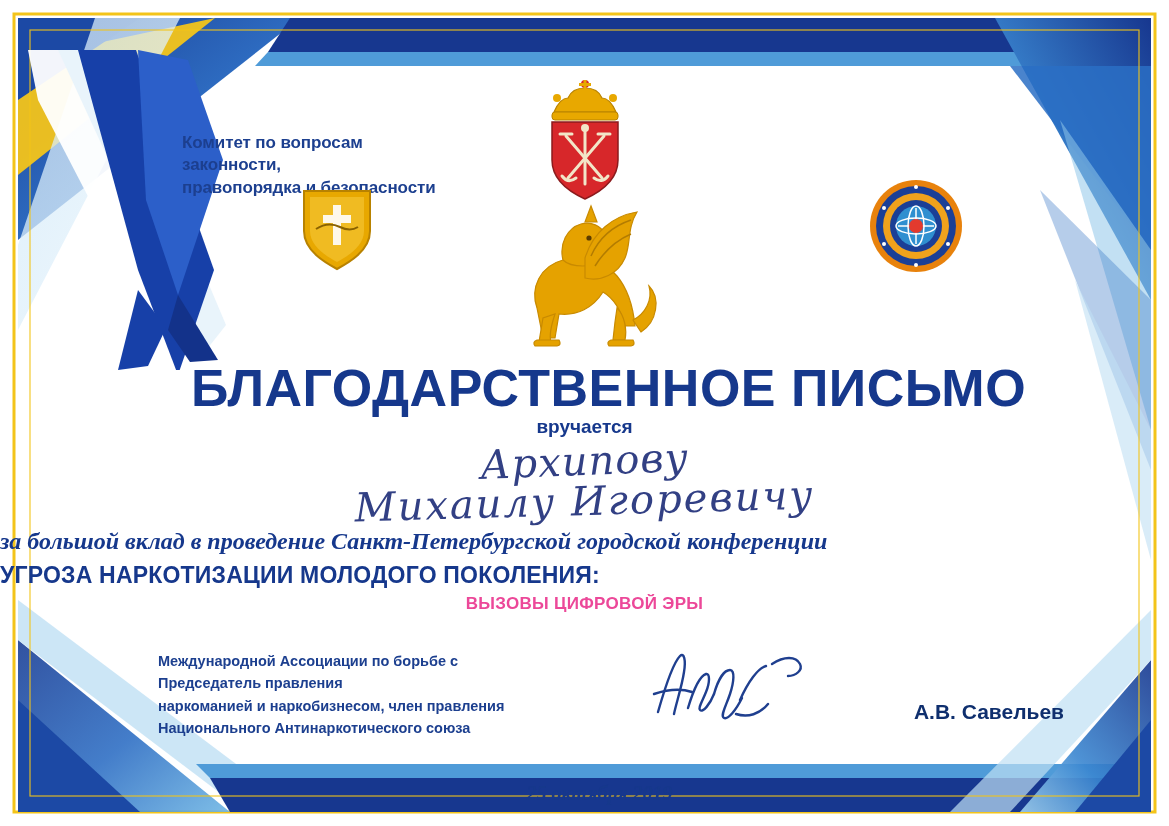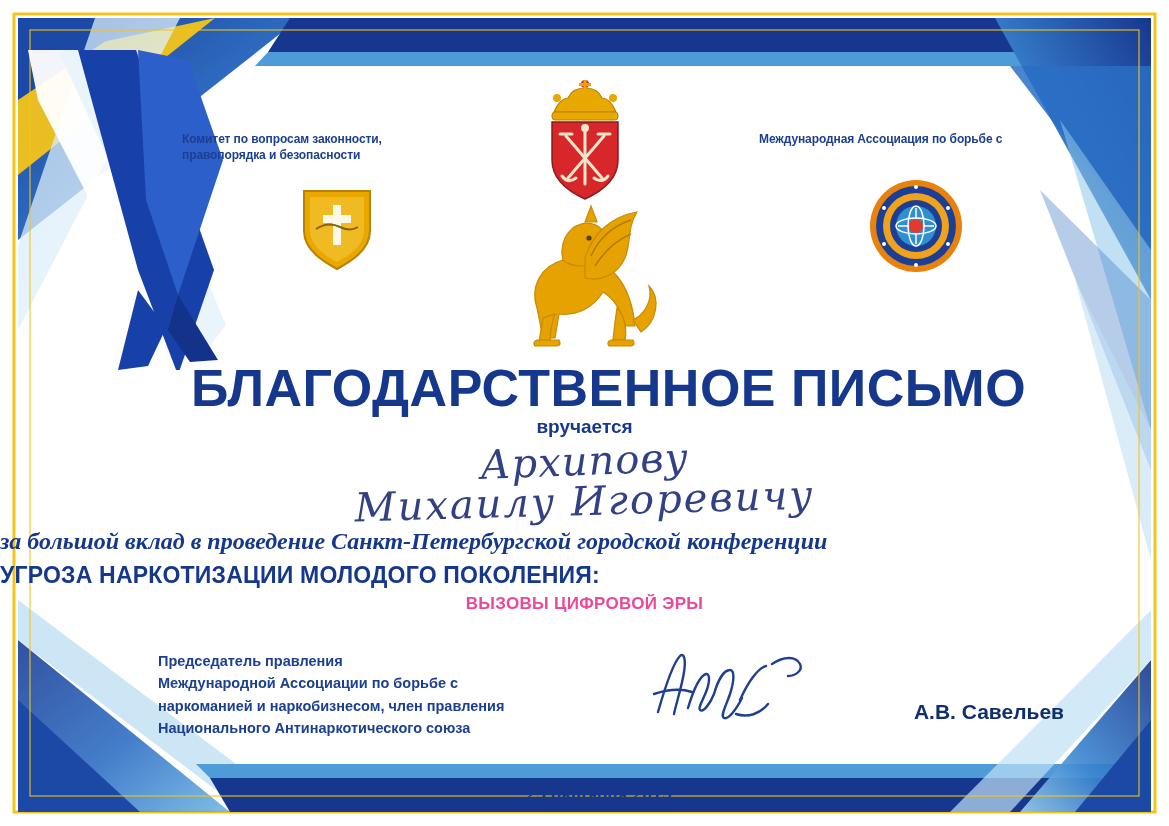--- a/index.html
+++ b/index.html
@@ -36,21 +36,21 @@
     text-align: left;
   }
   .org-right {
     position: absolute;
     right: 120px;
     top: 132px;
     width: 290px;
     text-align: left;
   }
   .org-title {
-    font-size: 12px;
+    font-size: 17px;
     font-weight: bold;
     color: #1b4f9c;
     line-height: 1.32;
     letter-spacing: -0.1px;
   }
   .org-left .org-title { color: #1c3f8f; }
   .org-right .org-title { color: #1c3f8f; }
 
   .emblem-left {
     position: absolute;
@@ -292,21 +292,20 @@
   </div>
 
   <svg class="emblem-left" viewBox="0 0 74 86" xmlns="http://www.w3.org/2000/svg">
     <path d="M4 6 H70 V46 C70 66 48 78 37 84 C26 78 4 66 4 46 Z" fill="#e8a800" stroke="#b88200" stroke-width="2"></path>
     <path d="M10 12 H64 V46 C64 62 46 72 37 77 C28 72 10 62 10 46 Z" fill="#f0bb22"></path>
     <path d="M33 20 h8 v10 h10 v8 h-10 v22 h-8 v-22 h-10 v-8 h10 z" fill="#ffffff" opacity="0.9"></path>
     <path d="M16 44 q12 -8 24 -2 q10 5 18 0" fill="none" stroke="#8a6200" stroke-width="2"></path>
   </svg>
 
   <div class="org-right">
-    <div class="org-title">Международная Ассоциация по борьбе с</div>
   </div>
 
   <svg class="emblem-right" viewBox="0 0 96 96" xmlns="http://www.w3.org/2000/svg">
     <circle cx="48" cy="48" r="46" fill="#e8820c"></circle>
     <circle cx="48" cy="48" r="40" fill="#1b3f96"></circle>
     <circle cx="48" cy="48" r="33" fill="#f0a21c"></circle>
     <circle cx="48" cy="48" r="26" fill="#1b3f96"></circle>
     <circle cx="48" cy="48" r="20" fill="#2f8fd0"></circle>
     <ellipse cx="48" cy="48" rx="20" ry="8" fill="none" stroke="#ffffff" stroke-width="1.5"></ellipse>
     <ellipse cx="48" cy="48" rx="8" ry="20" fill="none" stroke="#ffffff" stroke-width="1.5"></ellipse>
@@ -379,22 +378,22 @@
   <div class="subtitle-awarded">вручается</div>
 
   <div class="hand-line-1">Архипову</div>
   <div class="hand-line-2">Михаилу Игоревичу</div>
 
   <div class="reason-line">за большой вклад в проведение Санкт-Петербургской городской конференции</div>
   <div class="conf-line-1">УГРОЗА НАРКОТИЗАЦИИ МОЛОДОГО ПОКОЛЕНИЯ:</div>
   <div class="conf-line-2">ВЫЗОВЫ ЦИФРОВОЙ ЭРЫ</div>
 
   <div class="signer-role">
+    <div>Международной Ассоциации по борьбе с</div>
     <div>Председатель правления</div>
-    <div>Международной Ассоциации по борьбе с</div>
     <div>наркоманией и наркобизнесом, член правления</div>
     <div>Национального Антинаркотического союза</div>
   </div>
 
   <svg class="signature-mark" viewBox="0 0 180 90" xmlns="http://www.w3.org/2000/svg">
     <g fill="none" stroke="#1f3f8f" stroke-width="2.4" stroke-linecap="round">
       <path d="M18 70 C26 42 34 20 40 14 C44 10 46 18 44 30 C42 44 36 62 34 72"></path>
       <path d="M14 52 C26 48 40 46 52 50"></path>
       <path d="M48 66 C54 46 60 34 66 32 C70 31 70 40 66 50 C62 60 58 66 60 68 C63 71 70 62 74 52"></path>
       <path d="M74 52 C78 38 84 28 90 28 C95 28 94 40 90 52 C86 64 80 74 84 76 C88 78 96 68 102 56"></path>

